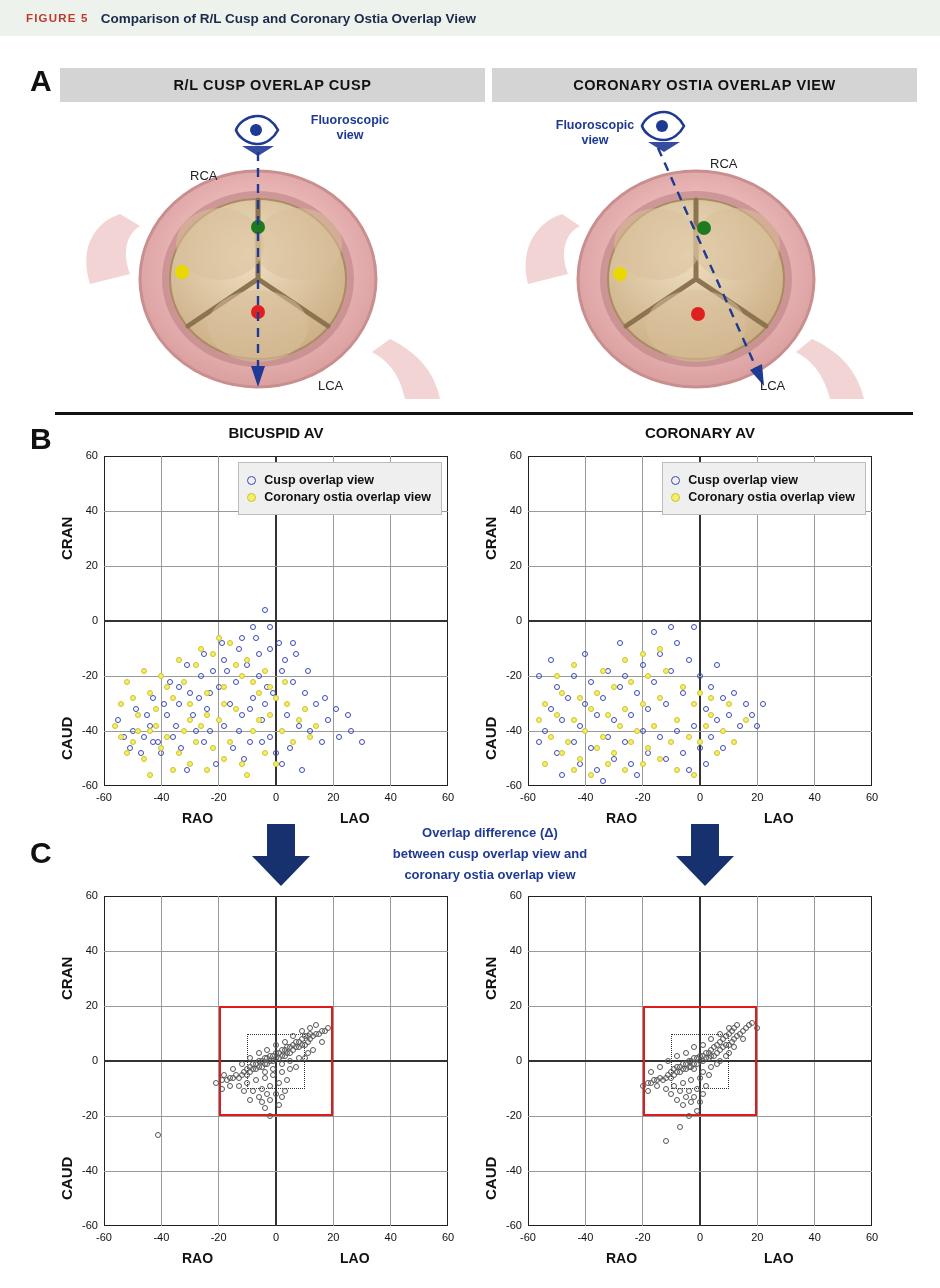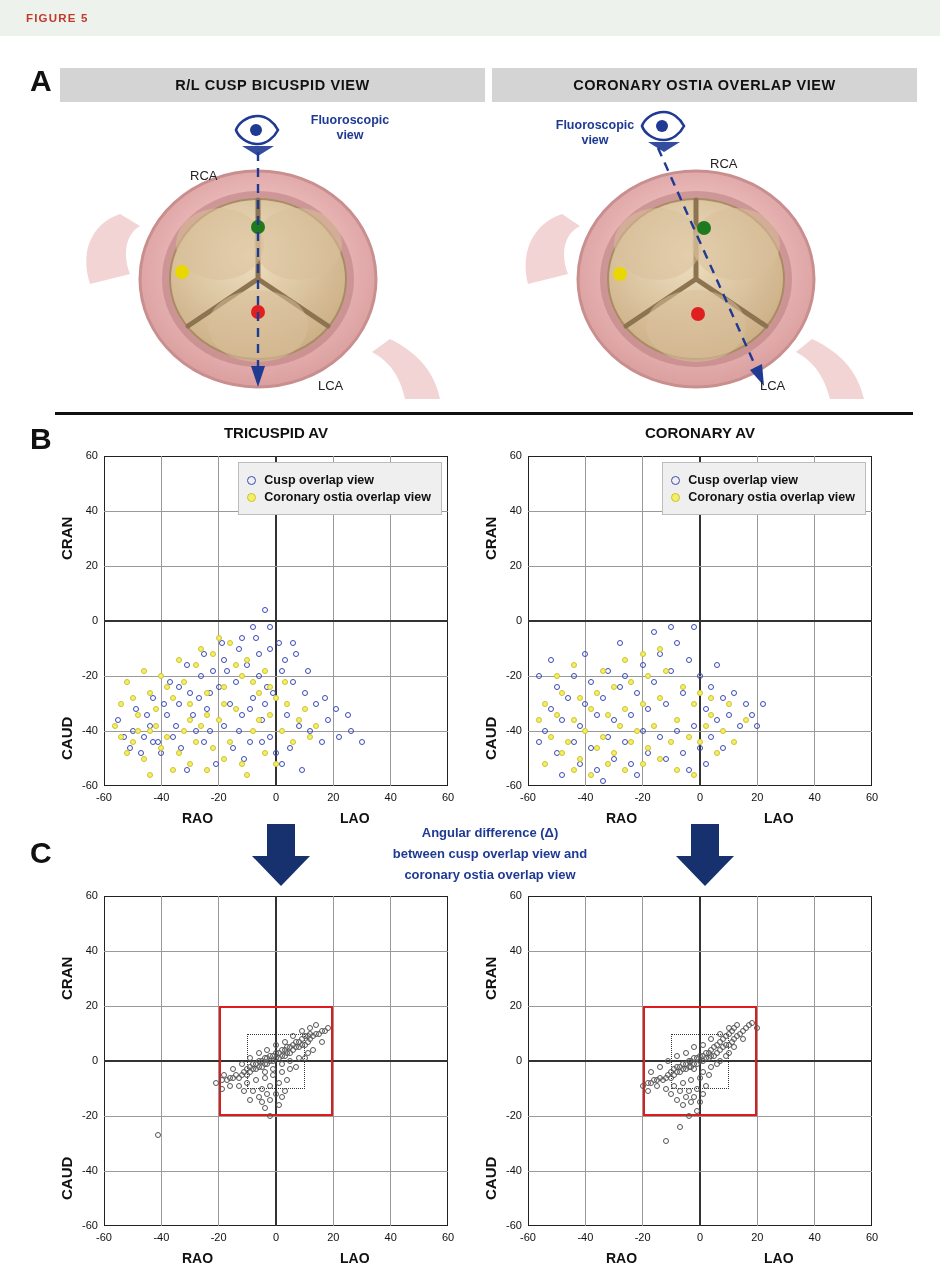--- a/index.html
+++ b/index.html
@@ -78,25 +78,26 @@
   }
   .midcap{
     position:absolute;text-align:center;font-weight:bold;font-size:13px;color:#1f3a93;line-height:21px;
   }
 </style>
 </head>
 <body>
 
 <div class="fig-header">
   <span class="fig-label">FIGURE 5</span>
+  <span class="fig-title">Comparison of R/L Cusp and Coronary Ostia Overlap View</span>
 </div>
 
 <div class="panel-letter" style="left:30px;top:64px;">A</div>
 
-<div class="a-head" style="left:60px;top:68px;width:425px;">R/L CUSP BICUSPID VIEW</div>
+<div class="a-head" style="left:60px;top:68px;width:425px;">R/L CUSP OVERLAP CUSP</div>
 <div class="a-head" style="left:492px;top:68px;width:425px;">CORONARY OSTIA OVERLAP VIEW</div>
 
 <svg class="a-canvas" style="left:60px;top:104px;" width="425" height="300" viewBox="0 0 425 300">
   <defs>
     <radialGradient id="vesselL" cx="50%" cy="45%" r="60%">
       <stop offset="0%" stop-color="#f7dede"></stop>
       <stop offset="60%" stop-color="#e8b4b4"></stop>
       <stop offset="100%" stop-color="#d79a9a"></stop>
     </radialGradient>
     <radialGradient id="cuspL" cx="45%" cy="35%" r="70%">
@@ -173,21 +174,21 @@
 <div class="a-flu" style="left:540px;top:118px;width:110px;">
   <span>Fluoroscopic</span><br><span>view</span>
 </div>
 <div class="a-txt" style="left:710px;top:156px;">RCA</div>
 <div class="a-txt" style="left:760px;top:378px;">LCA</div>
 
 <div class="divider"></div>
 
 <div class="panel-letter" style="left:30px;top:422px;">B</div>
 
-<div class="ptitle" style="left:104px;top:424px;width:344px;">TRICUSPID AV</div>
+<div class="ptitle" style="left:104px;top:424px;width:344px;">BICUSPID AV</div>
 <div class="ptitle" style="left:528px;top:424px;width:344px;">CORONARY AV</div>
 
 <div class="plot" id="plotB1" style="left:104px;top:456px;width:344px;height:330px;">
     <div class="frame"></div>
     <div class="gl" style="left: 56.8333px; top: 0px; width: 1px; height: 330px;"></div>
     <div class="gl" style="left: 114.167px; top: 0px; width: 1px; height: 330px;"></div>
     <div class="axis0" style="left: 171.1px; top: 0px; width: 1.8px; height: 330px;"></div>
     <div class="gl" style="left: 228.833px; top: 0px; width: 1px; height: 330px;"></div>
     <div class="gl" style="left: 286.167px; top: 0px; width: 1px; height: 330px;"></div>
     <div class="gl" style="top: 54.5px; left: 0px; height: 1px; width: 344px;"></div>
@@ -558,21 +559,21 @@
 
 <div class="arrow" style="left:252px;top:824px;">
   <div class="shaft"></div>
     <div class="head"></div>
 </div>
 <div class="arrow" style="left:676px;top:824px;">
   <div class="shaft"></div>
     <div class="head"></div>
 </div>
 <div class="midcap" style="left:360px;top:822px;width:260px;">
-  <span>Angular difference (Δ)</span><br>
+  <span>Overlap difference (Δ)</span><br>
   <span>between cusp overlap view and</span><br>
   <span>coronary ostia overlap view</span>
 </div>
 
 <div class="panel-letter" style="left:30px;top:836px;">C</div>
 
 <div class="plot" id="plotC1" style="left:104px;top:896px;width:344px;height:330px;">
     <div class="frame"></div>
     <div class="gl" style="left: 56.8333px; top: 0px; width: 1px; height: 330px;"></div>
     <div class="gl" style="left: 114.167px; top: 0px; width: 1px; height: 330px;"></div>

